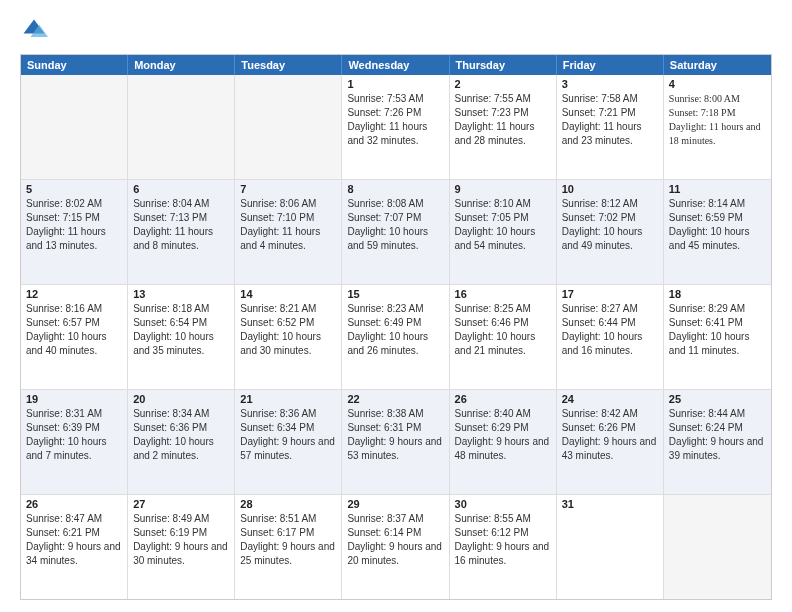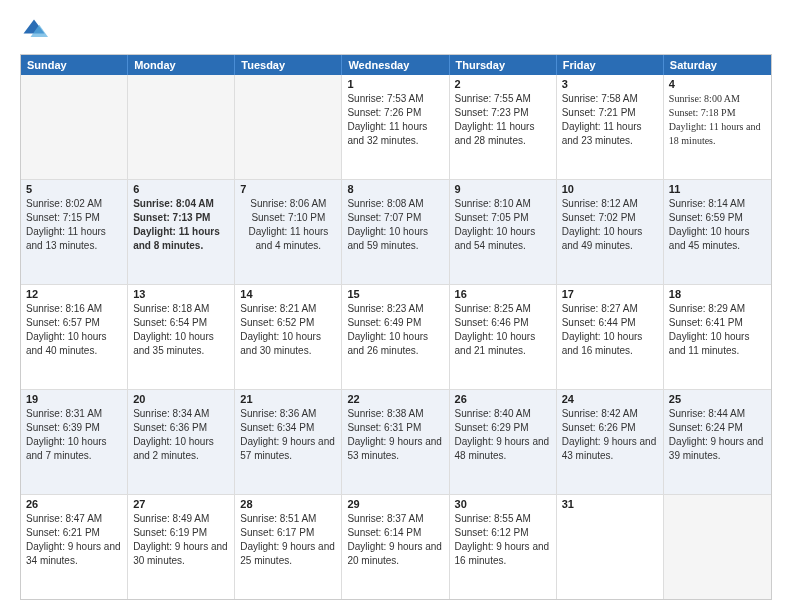--- a/index.html
+++ b/index.html
@@ -178,27 +178,27 @@
         </div>
         <div class="cal-week alt-row">
           <div class="cal-cell">
             <div class="day-num">5</div>
             <div class="cell-text" style="white-space: pre-line;">Sunrise: 8:02 AM
 Sunset: 7:15 PM
 Daylight: 11 hours and 13 minutes.</div>
           </div>
           <div class="cal-cell">
             <div class="day-num">6</div>
-            <div class="cell-text" style="white-space: pre-line; font-weight: bold;">Sunrise: 8:04 AM
+            <div class="cell-text" style="white-space: pre-line;">Sunrise: 8:04 AM
 Sunset: 7:13 PM
 Daylight: 11 hours and 8 minutes.</div>
           </div>
           <div class="cal-cell">
             <div class="day-num">7</div>
-            <div class="cell-text" style="white-space: pre-line; text-align: center;">Sunrise: 8:06 AM
+            <div class="cell-text" style="white-space: pre-line;">Sunrise: 8:06 AM
 Sunset: 7:10 PM
 Daylight: 11 hours and 4 minutes.</div>
           </div>
           <div class="cal-cell">
             <div class="day-num">8</div>
             <div class="cell-text" style="white-space: pre-line;">Sunrise: 8:08 AM
 Sunset: 7:07 PM
 Daylight: 10 hours and 59 minutes.</div>
           </div>
           <div class="cal-cell">

